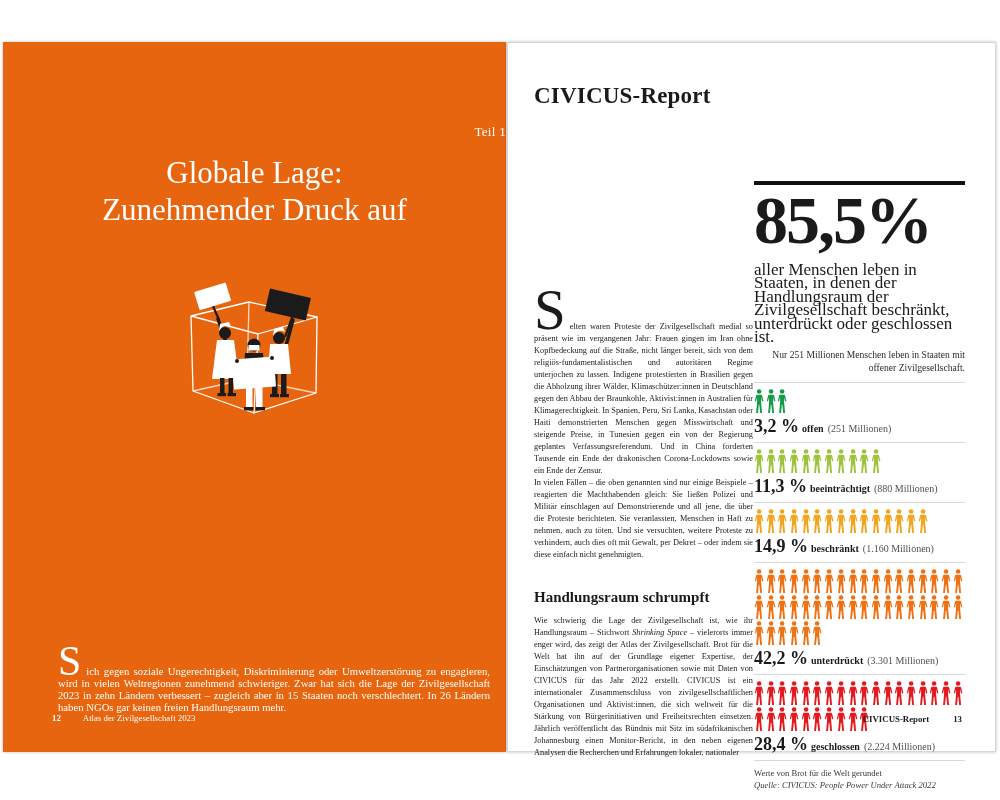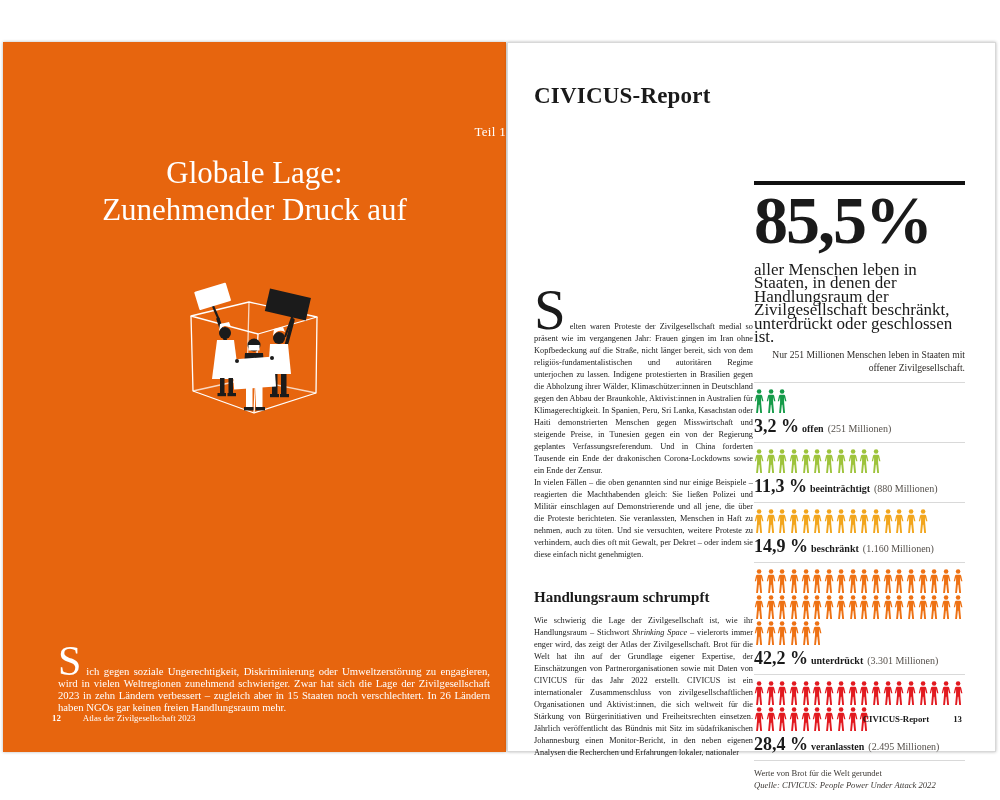--- a/index.html
+++ b/index.html
@@ -752,21 +752,21 @@
                   <path fill="#E2191F" d="M8.2,13.2 L15.8,13.2 C17.6,13.2 18.9,14.4 19.4,16.2 L22.2,28.2 L19.2,28.2 L16.8,19.2 L16.8,31.5 L19,56 L14.6,56 L12.6,36.5 L11.4,36.5 L9.4,56 L5,56 L7.2,31.5 L7.2,19.2 L4.8,28.2 L1.8,28.2 L4.6,16.2 C5.1,14.4 6.4,13.2 8.2,13.2 Z"></path>
                 </svg>
               </div>
               <div class="fig">
                 <svg viewBox="0 0 24 58">
                   <circle cx="12" cy="5.6" r="5.4" fill="#E2191F"></circle>
                   <path fill="#E2191F" d="M8.2,13.2 L15.8,13.2 C17.6,13.2 18.9,14.4 19.4,16.2 L22.2,28.2 L19.2,28.2 L16.8,19.2 L16.8,31.5 L19,56 L14.6,56 L12.6,36.5 L11.4,36.5 L9.4,56 L5,56 L7.2,31.5 L7.2,19.2 L4.8,28.2 L1.8,28.2 L4.6,16.2 C5.1,14.4 6.4,13.2 8.2,13.2 Z"></path>
                 </svg>
               </div>
             </div>
-            <div class="picto-label"><span class="pct">28,4 %</span><span class="cat">veranlassten</span><span class="mil">(2.495 Millionen)</span></div>
+            <div class="picto-label"><span class="pct">28,4 %</span><span class="cat">geschlossen</span><span class="mil">(2.224 Millionen)</span></div>
           </div>
           <div class="sep"></div>
         </div>
       <div class="footnote first">Werte von Brot für die Welt gerundet</div>
       <div class="footnote src">Quelle: CIVICUS: People Power Under Attack 2022</div>
     </div>
 
     <div class="footer footer-right">
       <span class="rpt">CIVICUS-Report</span><span class="pagenum">13</span>
     </div>

